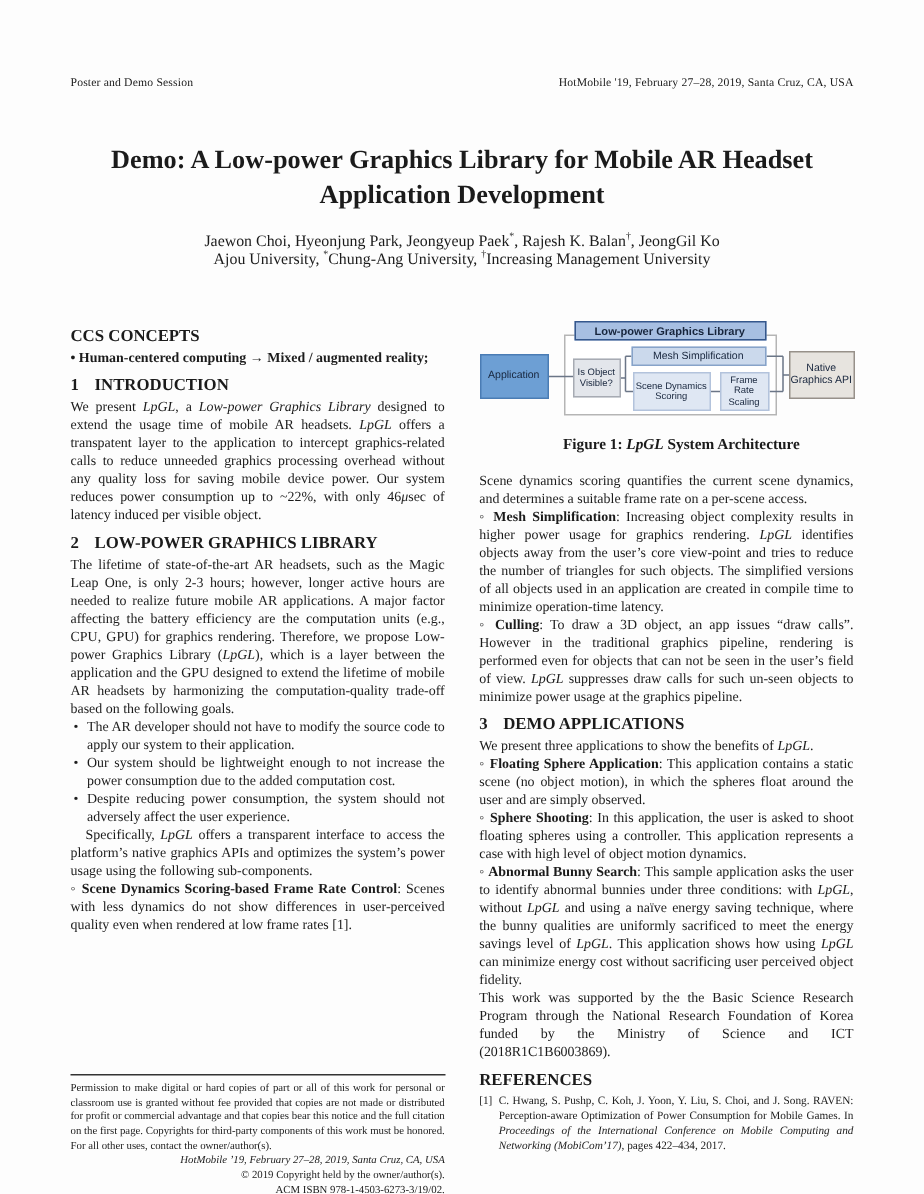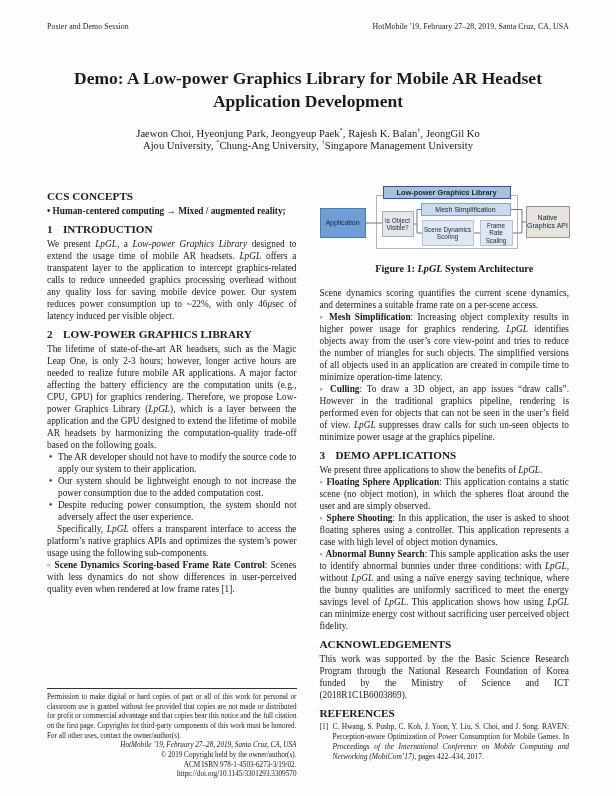--- a/index.html
+++ b/index.html
@@ -1,21 +1,21 @@
 <!DOCTYPE html>
 <html><head>
 <meta charset="utf-8">
 <style>
   html,body{margin:0;padding:0;background:#e9e9e9;}
   .page{
     position:relative;width:616px;height:796px;margin:0 auto;background:#fdfdfd;
     box-sizing:border-box;padding:22px 47px 8px;overflow:hidden;
     font-family:"Liberation Serif",serif;color:#1b1b1b;
   }
-  .running-head{display:flex;justify-content:space-between;font-size:7.8px;letter-spacing:0.1px;}
+  .running-head{display:flex;justify-content:space-between;font-size:7.8px;letter-spacing:0.1px;margin-top:28px;}
   .paper-title{
     text-align:center;font-weight:700;font-size:17.5px;line-height:1.32;
     margin:36px auto 4px;max-width:505px;
   }
   .authors-line{text-align:center;font-size:10.6px;margin-top:15px;}
   .affils-line{text-align:center;font-size:10.6px;margin-top:1px;}
   .sup{vertical-align:super;font-size:0.62em;line-height:0;}
   .columns{display:flex;gap:23px;margin-top:33px;height:596px;}
   .col{width:249.5px;font-size:9.3px;line-height:12px;text-align:justify;}
   .left-col{display:flex;flex-direction:column;}
@@ -57,21 +57,21 @@
 <div class="page">
 
   <div class="running-head">
     <span>Poster and Demo Session</span>
     <span>HotMobile '19, February 27–28, 2019, Santa Cruz, CA, USA</span>
   </div>
 
   <h1 class="paper-title">Demo: A Low-power Graphics Library for Mobile AR Headset Application Development</h1>
 
   <div class="authors-line"><span>Jaewon Choi, Hyeonjung Park, Jeongyeup Paek</span><span class="sup">*</span><span>, Rajesh K. Balan</span><span class="sup">†</span><span>, JeongGil Ko</span></div>
-  <div class="affils-line"><span>Ajou University, </span><span class="sup">*</span><span>Chung-Ang University, </span><span class="sup">†</span><span>Singapore Management University</span></div>
+  <div class="affils-line"><span>Ajou University, </span><span class="sup">*</span><span>Chung-Ang University, </span><span class="sup">†</span><span>Increasing Management University</span></div>
 
   <div class="columns">
 
     <div class="col left-col">
       <div>
           <div class="sec-heading">CCS CONCEPTS</div>
           <div class="para"><span style="font-weight: 700;">• Human-centered computing → Mixed / augmented reality;</span></div>
           <div class="sec-heading"><span class="sec-num">1</span><span>INTRODUCTION</span></div>
           <div class="para"><span>We present </span><span style="font-style: italic;">LpGL</span><span>, a </span><span style="font-style: italic;">Low-power Graphics Library</span><span> designed to extend the usage time of mobile AR headsets. </span><span style="font-style: italic;">LpGL</span><span> offers a transpatent layer to the application to intercept graphics-related calls to reduce unneeded graphics processing overhead without any quality loss for saving mobile device power. Our system reduces power consumption up to ~22%, with only 46</span><span style="font-style: italic;">μ</span><span>sec of latency induced per visible object.</span></div>
           <div class="sec-heading"><span class="sec-num">2</span><span>LOW-POWER GRAPHICS LIBRARY</span></div>
@@ -110,21 +110,20 @@
       </figure>
       <div>
           <div class="para"><span>Scene dynamics scoring quantifies the current scene dynamics, and determines a suitable frame rate on a per-scene access.</span></div>
           <div class="para"><span>◦ </span><span style="font-weight: 700;">Mesh Simplification</span><span>: Increasing object complexity results in higher power usage for graphics rendering. </span><span style="font-style: italic;">LpGL</span><span> identifies objects away from the user’s core view-point and tries to reduce the number of triangles for such objects. The simplified versions of all objects used in an application are created in compile time to minimize operation-time latency.</span></div>
           <div class="para"><span>◦ </span><span style="font-weight: 700;">Culling</span><span>: To draw a 3D object, an app issues “draw calls”. However in the traditional graphics pipeline, rendering is performed even for objects that can not be seen in the user’s field of view. </span><span style="font-style: italic;">LpGL</span><span> suppresses draw calls for such un-seen objects to minimize power usage at the graphics pipeline.</span></div>
           <div class="sec-heading"><span class="sec-num">3</span><span>DEMO APPLICATIONS</span></div>
           <div class="para"><span>We present three applications to show the benefits of </span><span style="font-style: italic;">LpGL</span><span>.</span></div>
           <div class="para"><span>◦ </span><span style="font-weight: 700;">Floating Sphere Application</span><span>: This application contains a static scene (no object motion), in which the spheres float around the user and are simply observed.</span></div>
           <div class="para"><span>◦ </span><span style="font-weight: 700;">Sphere Shooting</span><span>: In this application, the user is asked to shoot floating spheres using a controller. This application represents a case with high level of object motion dynamics.</span></div>
           <div class="para"><span>◦ </span><span style="font-weight: 700;">Abnormal Bunny Search</span><span>: This sample application asks the user to identify abnormal bunnies under three conditions: with </span><span style="font-style: italic;">LpGL</span><span>, without </span><span style="font-style: italic;">LpGL</span><span> and using a naïve energy saving technique, where the bunny qualities are uniformly sacrificed to meet the energy savings level of </span><span style="font-style: italic;">LpGL</span><span>. This application shows how using </span><span style="font-style: italic;">LpGL</span><span> can minimize energy cost without sacrificing user perceived object fidelity.</span></div>
-          <div class="sec-heading">ACKNOWLEDGEMENTS</div>
           <div class="para"><span>This work was supported by the the Basic Science Research Program through the National Research Foundation of Korea funded by the Ministry of Science and ICT (2018R1C1B6003869).</span></div>
           <div class="sec-heading">REFERENCES</div>
           <div class="ref"><span class="ref-label">[1]</span><span><span>C. Hwang, S. Pushp, C. Koh, J. Yoon, Y. Liu, S. Choi, and J. Song. RAVEN: Perception-aware Optimization of Power Consumption for Mobile Games. In </span><span style="font-style: italic;">Proceedings of the International Conference on Mobile Computing and Networking (MobiCom’17)</span><span>, pages 422–434, 2017.</span></span></div>
         </div>
     </div>
 
   </div>
 </div>
 
 </body></html>

